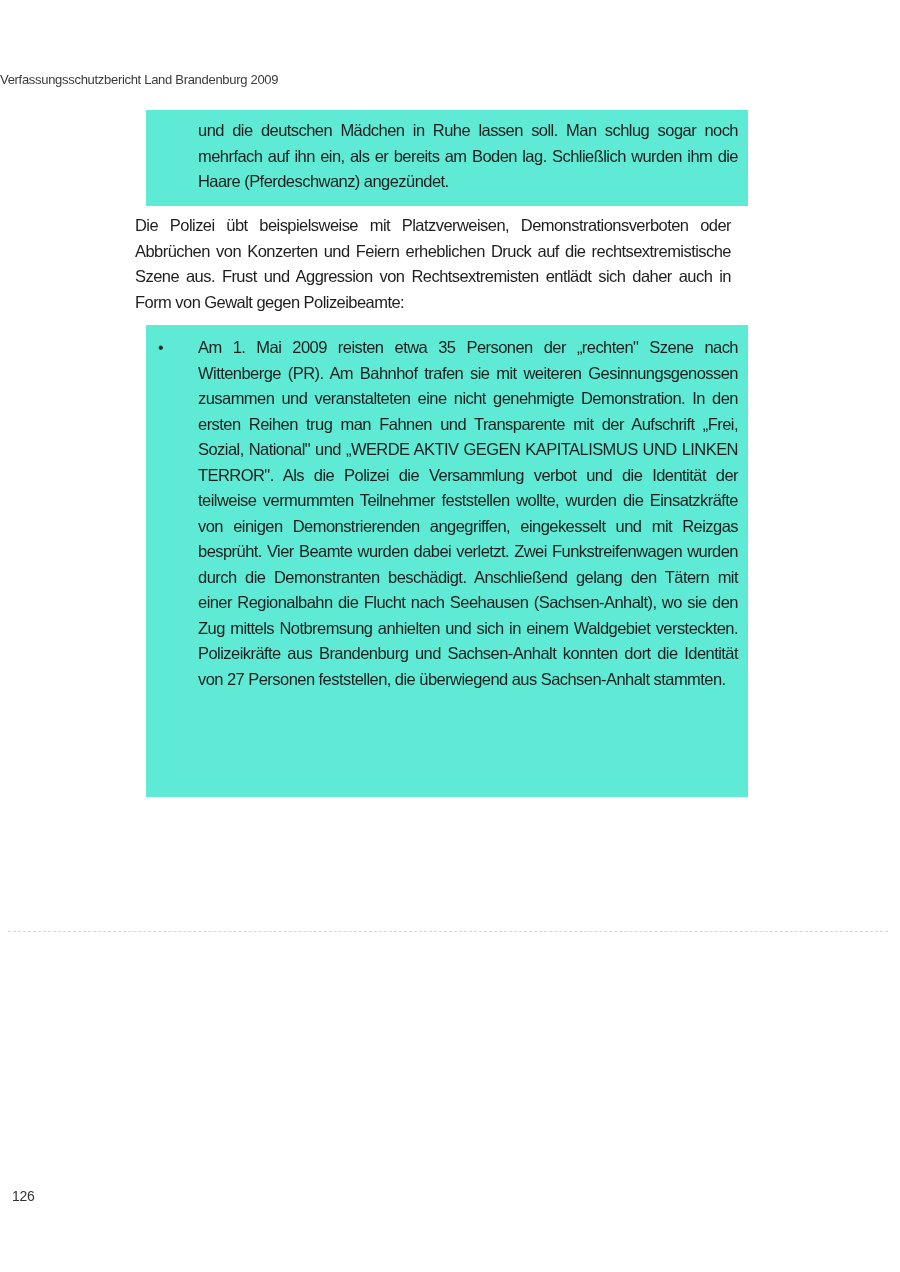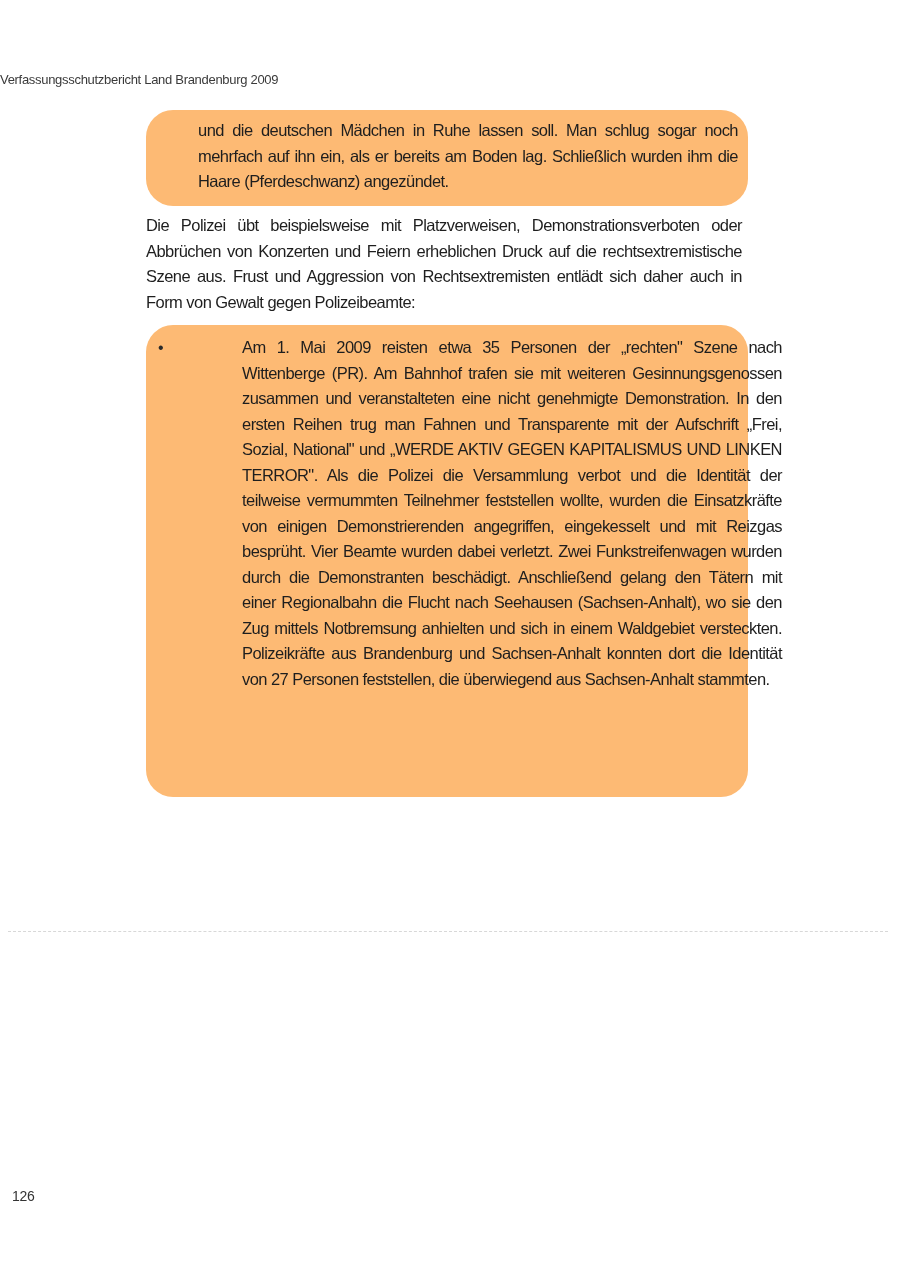--- a/index.html
+++ b/index.html
@@ -20,22 +20,21 @@
     top: 72px;
     left: 0;
     width: 900px;
     text-align: left;
     font-size: 13px;
     letter-spacing: -0.3px;
     color: #3a3a3a;
   }
   .shaded {
     position: absolute;
-    background: #fdba74;
-    border-radius: 27px;
+    background: #5eead4;
   }
   .quote-box {
     left: 146px;
     top: 110px;
     width: 602px;
     height: 96px;
   }
   .quote-text {
     position: absolute;
     left: 52px;
@@ -43,21 +42,21 @@
     width: 540px;
     font-size: 16.5px;
     line-height: 25.5px;
     letter-spacing: -0.55px;
     word-spacing: 0px;
     text-align: justify;
     text-align-last: left;
   }
   .body-paragraph {
     position: absolute;
-    left: 146px;
+    left: 135px;
     top: 213px;
     width: 596px;
     font-size: 16.5px;
     line-height: 25.5px;
     letter-spacing: -0.55px;
     text-align: justify;
     text-align-last: left;
   }
   .example-box {
     left: 146px;
@@ -76,21 +75,20 @@
   .example-text {
     position: absolute;
     left: 52px;
     top: 10px;
     width: 540px;
     font-size: 16.5px;
     line-height: 25.5px;
     letter-spacing: -0.55px;
     text-align: justify;
     text-align-last: left;
-    margin-left: 44px;
   }
   .footnote-rule {
     position: absolute;
     left: 8px;
     top: 931px;
     width: 880px;
     height: 0;
     border-top: 1px dashed #d8d8d8;
   }
   .page-number {

